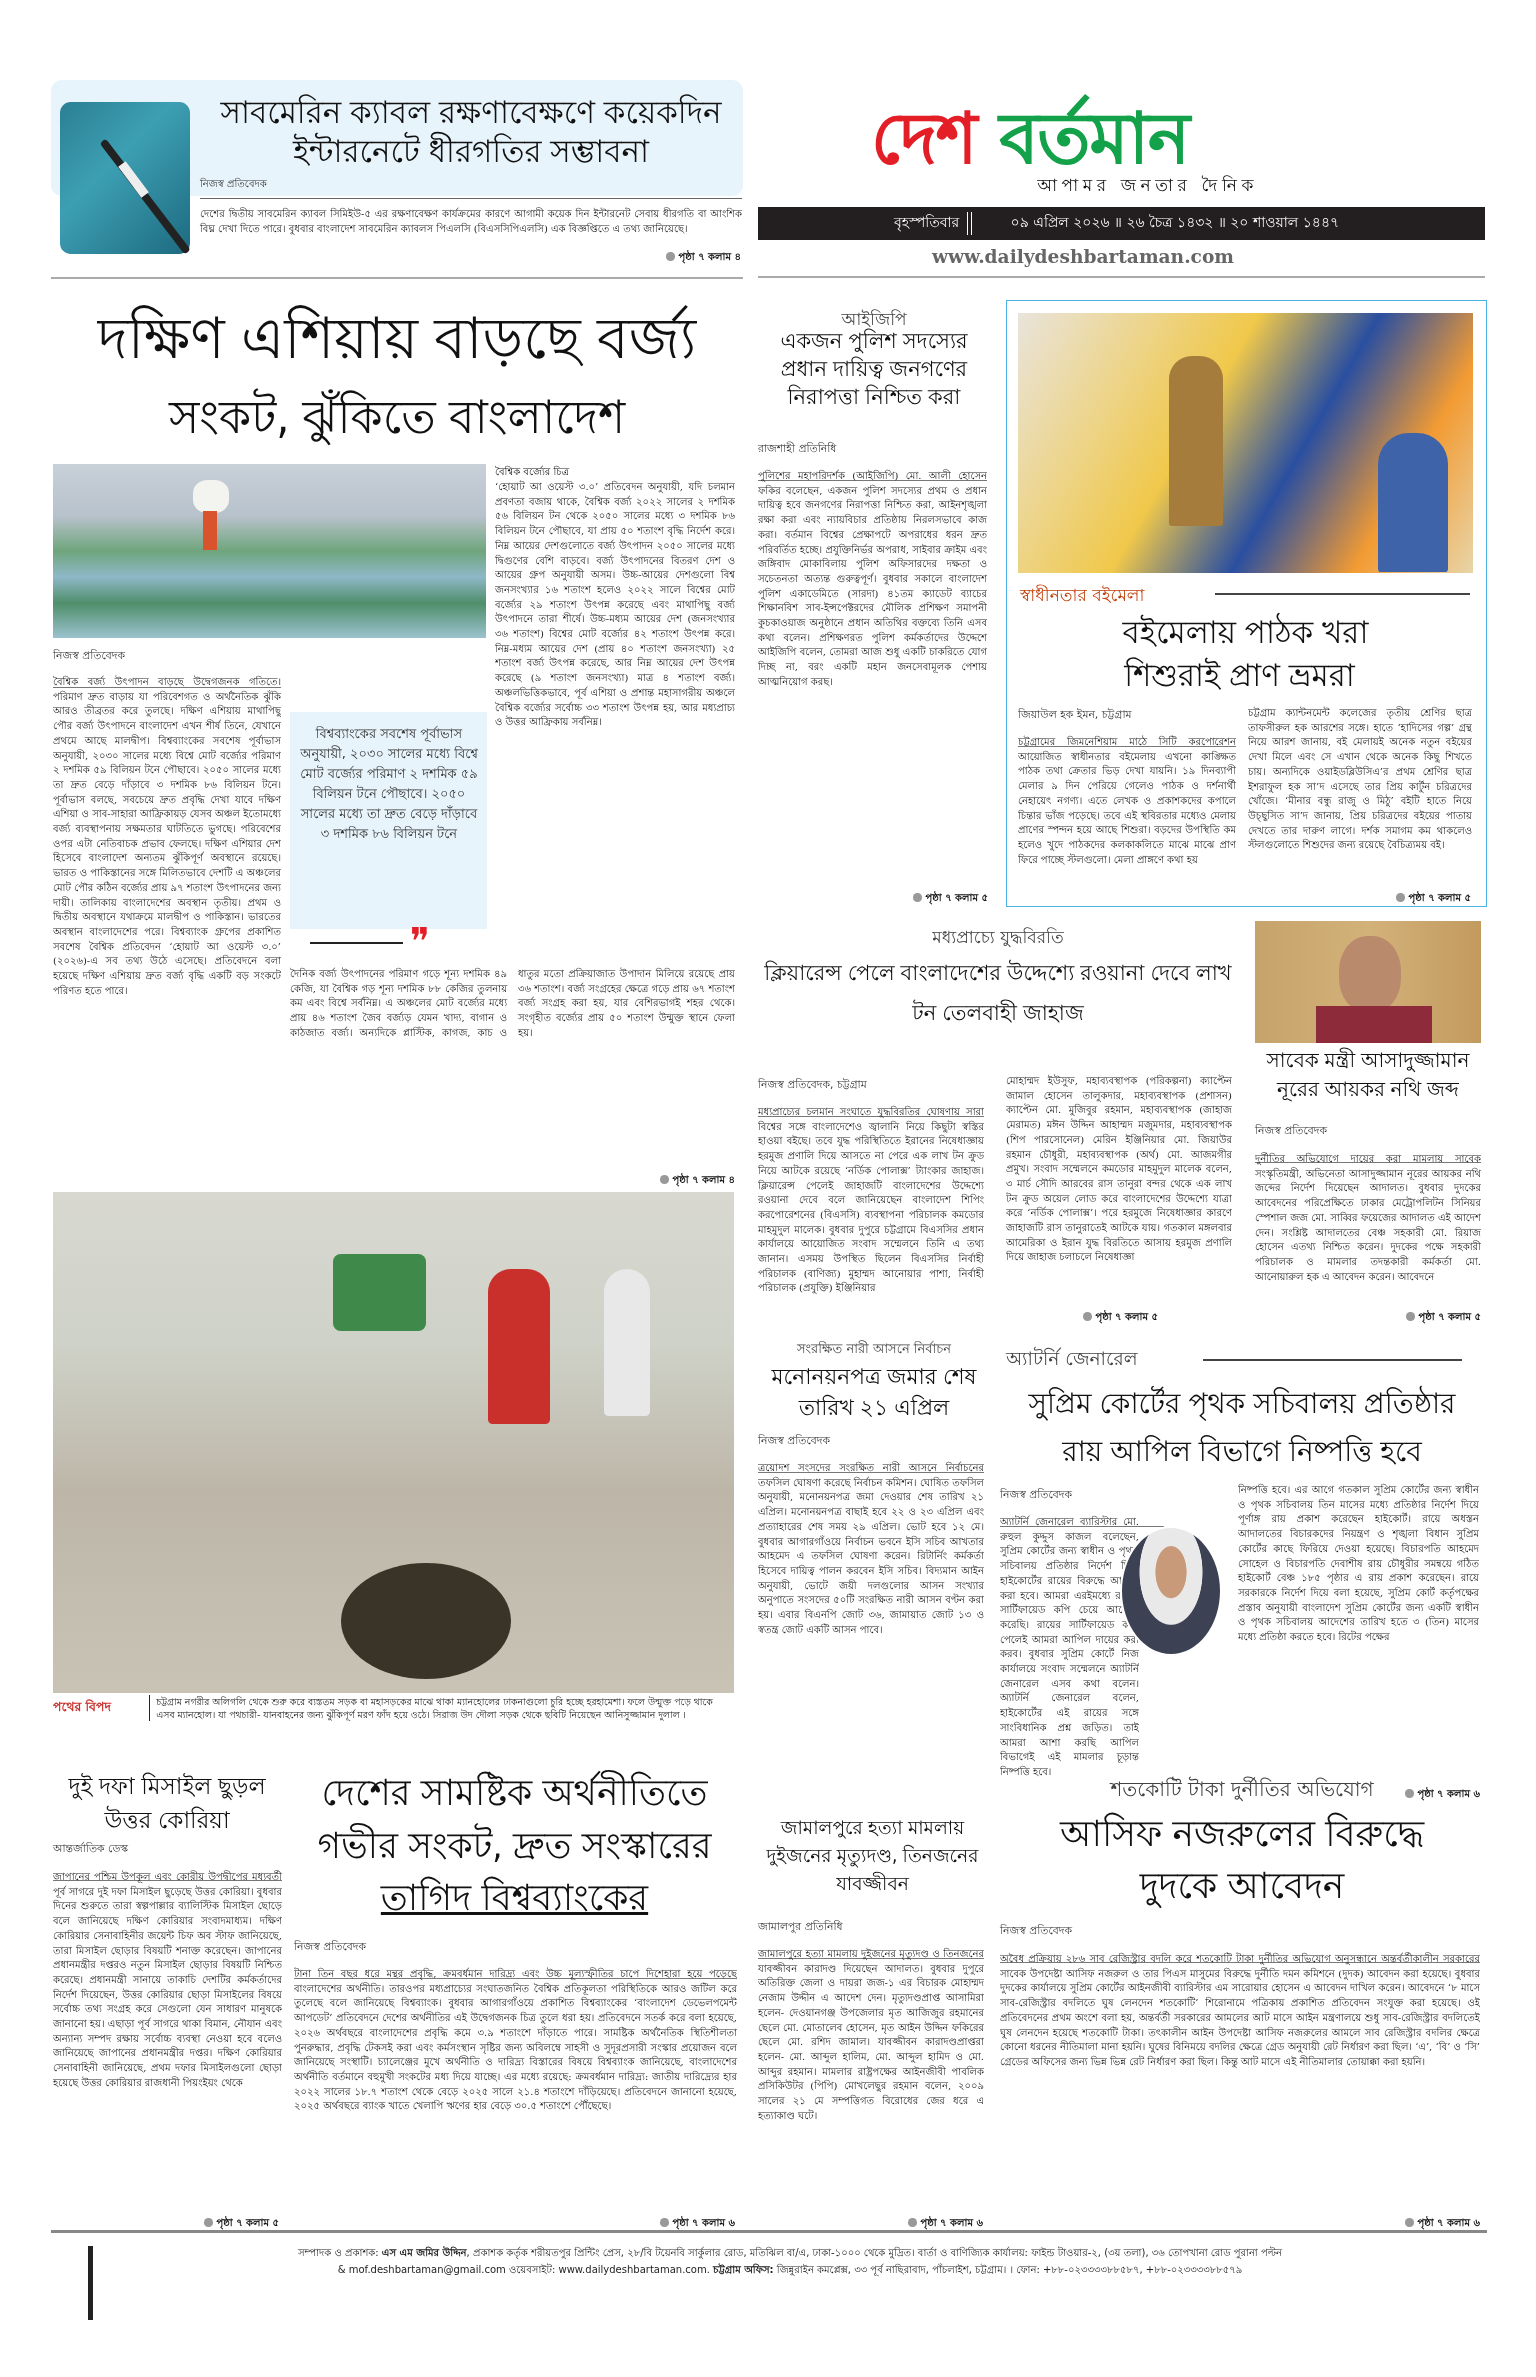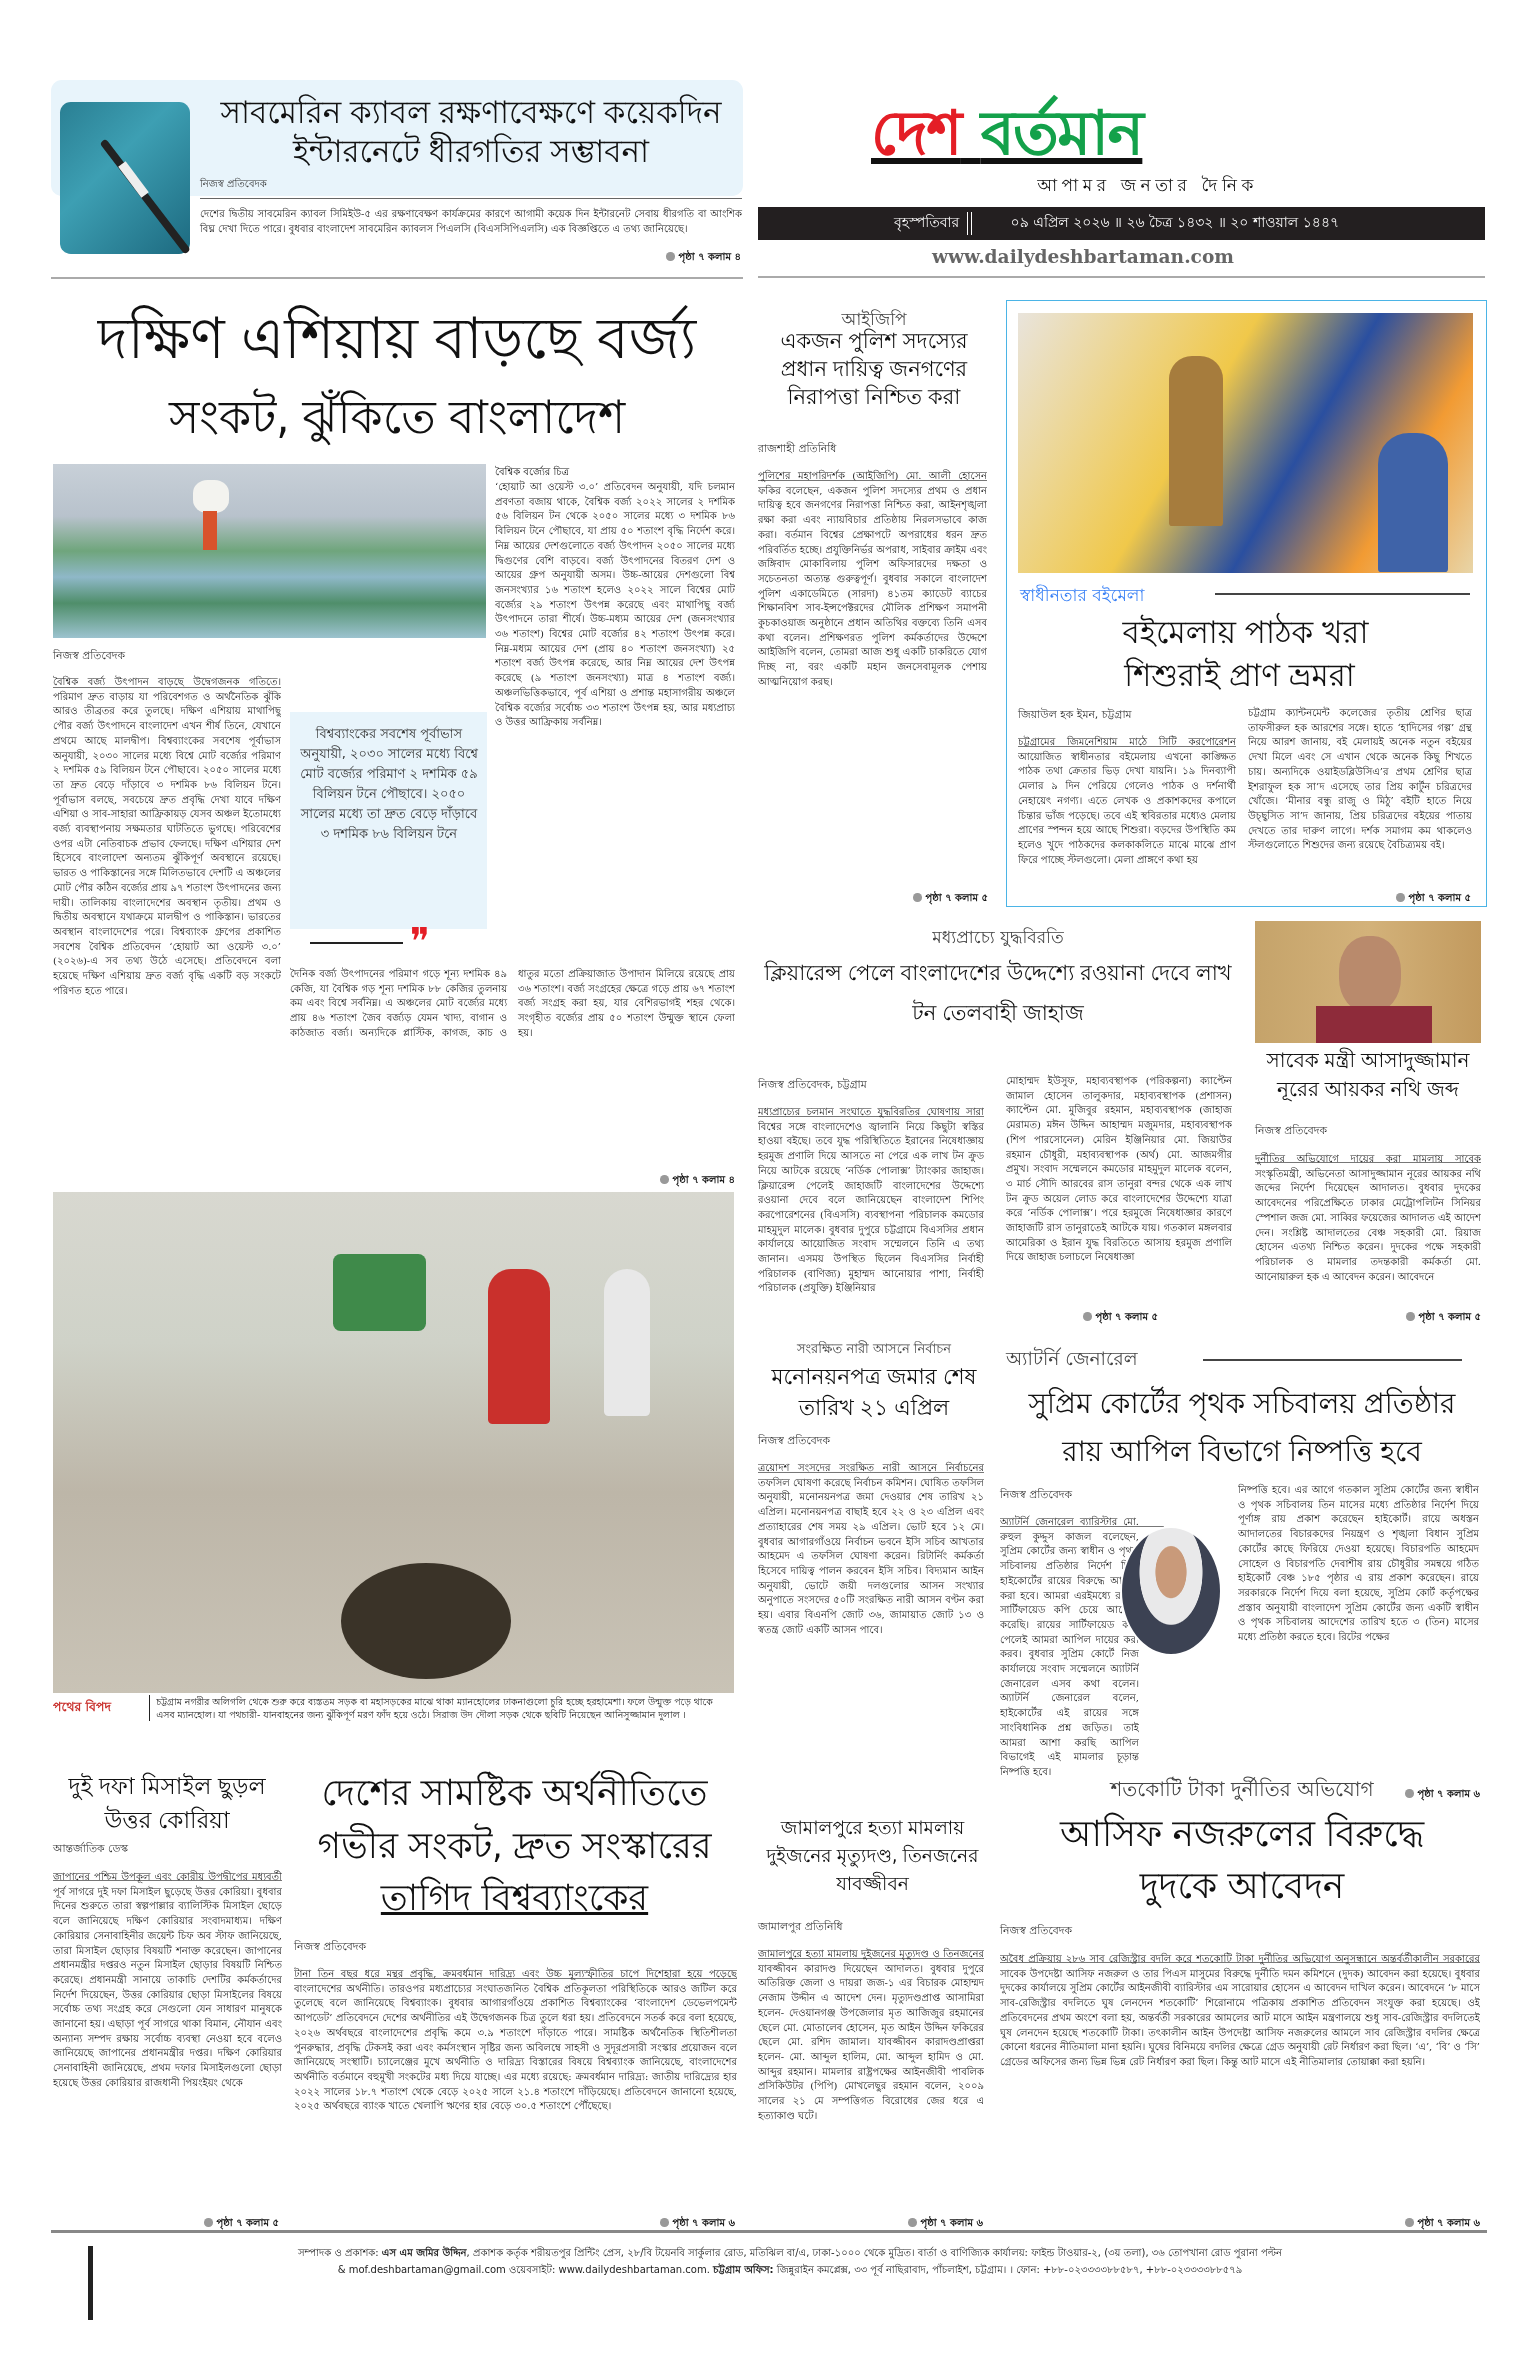--- a/index.html
+++ b/index.html
@@ -23,21 +23,21 @@
 <svg class="abs" style="left:60px;top:102px" width="130" height="152" viewBox="0 0 168 196">
     <line x1="58" y1="54" x2="162" y2="190" stroke="#222" stroke-width="10" stroke-linecap="round"></line>
     <line x1="80" y1="80" x2="110" y2="120" stroke="#eee" stroke-width="12"></line>
   </svg>
 <div class="abs hl" style="left:200px;top:93px;width:542px;font-size:31px;line-height:39px;">সাবমেরিন ক্যাবল রক্ষণাবেক্ষণে কয়েকদিন ইন্টারনেটে ধীরগতির সম্ভাবনা</div>
 <div class="abs" style="left:200px;top:176px;width:542px;font-size:10px;color:#333;border-bottom:0.8px solid #666;padding-bottom:4.6px;">নিজস্ব প্রতিবেদক</div>
 <div class="abs body-text" style="left:200px;top:207px;width:542px;">দেশের দ্বিতীয় সাবমেরিন ক্যাবল সিমিইউ-৫ এর রক্ষণাবেক্ষণ কার্যক্রমের কারণে আগামী কয়েক দিন ইন্টারনেট সেবায় ধীরগতি বা আংশিক বিঘ্ন দেখা দিতে পারে। বুধবার বাংলাদেশ সাবমেরিন ক্যাবলস পিএলসি (বিএসসিপিএলসি) এক বিজ্ঞপ্তিতে এ তথ্য জানিয়েছে।</div>
 <div class="abs jump" style="left:588px;top:249px;width:153px;"><span class="dot"></span><span>পৃষ্ঠা ৭ কলাম ৪</span></div>
 <div class="rule" style="left:51px;top:277px;width:692px;height:2.3px;background:#aaa;"></div>
 
-<div class="abs" style="left:871px;top:94px;width:573px;height:77px;font-family:'DejaVu Sans',sans-serif;font-weight:bold;font-size:61px;line-height:77px;letter-spacing:-1.5px;text-decoration:underline;">
+<div class="abs" style="left:871px;top:100px;width:573px;height:77px;font-family:'DejaVu Sans',sans-serif;font-weight:bold;font-size:71px;line-height:77px;letter-spacing:-1.5px;">
   <span style="color:#e41e26;">দেশ</span>
   <span style="color:#13a14a;">বর্তমান</span>
 </div>
 <div class="abs" style="left:948px;top:172px;width:310px;text-align:right;font-size:17px;letter-spacing:4.6px;color:#111;">আপামর জনতার দৈনিক</div>
 <div class="abs" style="left:758px;top:207px;width:727px;height:32.5px;background:#231f20;color:#fff;display:flex;align-items:center;font-size:14px;">
   <span style="width:209px;text-align:right;padding-right:7.7px;">বৃহস্পতিবার</span>
   <span style="border-left:1.5px solid #fff;border-right:1.5px solid #fff;height:23px;width:4.6px;margin-right:39px;"></span>
   <span>০৯ এপ্রিল ২০২৬ ॥ ২৬ চৈত্র ১৪৩২ ॥ ২০ শাওয়াল ১৪৪৭</span>
 </div>
 <div class="abs" style="left:851px;top:246px;width:464px;text-align:center;font-family:'DejaVu Serif',serif;font-size:18.6px;font-weight:bold;color:#666;">www.dailydeshbartaman.com</div>
@@ -74,21 +74,21 @@
 <div class="abs kicker" style="left:758px;top:306px;width:232px;font-size:17px;">আইজিপি</div>
 <div class="abs hl" style="left:758px;top:327px;width:232px;font-size:21px;line-height:28px;">একজন পুলিশ সদস্যের প্রধান দায়িত্ব জনগণের নিরাপত্তা নিশ্চিত করা</div>
 <div class="abs byline" style="left:758px;top:440px;width:229px;">রাজশাহী প্রতিনিধি</div>
 <div class="abs body-text" style="left:758px;top:469px;width:229px;height:418px;overflow:hidden;">পুলিশের মহাপরিদর্শক (আইজিপি) মো. আলী হোসেন ফকির বলেছেন, একজন পুলিশ সদস্যের প্রথম ও প্রধান দায়িত্ব হবে জনগণের নিরাপত্তা নিশ্চিত করা, আইনশৃঙ্খলা রক্ষা করা এবং ন্যায়বিচার প্রতিষ্ঠায় নিরলসভাবে কাজ করা। বর্তমান বিশ্বের প্রেক্ষাপটে অপরাধের ধরন দ্রুত পরিবর্তিত হচ্ছে। প্রযুক্তিনির্ভর অপরাধ, সাইবার ক্রাইম এবং জঙ্গিবাদ মোকাবিলায় পুলিশ অফিসারদের দক্ষতা ও সচেতনতা অত্যন্ত গুরুত্বপূর্ণ। বুধবার সকালে বাংলাদেশ পুলিশ একাডেমিতে (সারদা) ৪১তম ক্যাডেট ব্যাচের শিক্ষানবিশ সাব-ইন্সপেক্টরদের মৌলিক প্রশিক্ষণ সমাপনী কুচকাওয়াজ অনুষ্ঠানে প্রধান অতিথির বক্তব্যে তিনি এসব কথা বলেন। প্রশিক্ষণরত পুলিশ কর্মকর্তাদের উদ্দেশে আইজিপি বলেন, তোমরা আজ শুধু একটি চাকরিতে যোগ দিচ্ছ না, বরং একটি মহান জনসেবামূলক পেশায় আত্মনিয়োগ করছ।</div>
 <div class="abs jump" style="left:836px;top:890px;width:152px;"><span class="dot"></span><span>পৃষ্ঠা ৭ কলাম ৫</span></div>
 
 <div class="abs" style="left:1006px;top:300px;width:481px;height:607px;border:1.5px solid #4bb4e6;"></div>
 <div class="img" style="left:1018px;top:313px;width:455px;height:260px;background:linear-gradient(120deg,#e9e4dc 0%,#f0c84a 40%,#2a4fa0 60%,#f29b33 80%,#e8d5a8 100%);"></div>
 <div class="abs" style="left:1169px;top:356px;width:54px;height:170px;background:#a67c3d;border-radius:23px 23px 3.1px 3.1px;"></div>
 <div class="abs" style="left:1378px;top:433px;width:70px;height:139px;background:#3f63a8;border-radius:31px 31px 3.1px 3.1px;"></div>
-<div class="abs" style="left:1020px;top:582px;width:186px;font-size:17px;color:#3b82f6;">স্বাধীনতার বইমেলা</div>
+<div class="abs" style="left:1020px;top:582px;width:186px;font-size:17px;color:#c2410c;">স্বাধীনতার বইমেলা</div>
 <div class="rule" style="left:1215px;top:593px;width:255px;height:1.5px;background:#444;"></div>
 <div class="abs hl" style="left:1018px;top:611px;width:455px;font-size:31px;line-height:42px;">বইমেলায় পাঠক খরা</div>
 <div class="abs hl" style="left:1012px;top:654px;width:455px;font-size:31px;line-height:42px;">শিশুরাই প্রাণ ভ্রমরা</div>
 <div class="abs byline" style="left:1018px;top:706px;width:218px;">জিয়াউল হক ইমন, চট্টগ্রাম</div>
 <div class="abs body-text" style="left:1018px;top:735px;width:218px;height:163px;overflow:hidden;">চট্টগ্রামের জিমনেশিয়াম মাঠে সিটি করপোরেশন আয়োজিত স্বাধীনতার বইমেলায় এখনো কাঙ্ক্ষিত পাঠক তথা ক্রেতার ভিড় দেখা যায়নি। ১৯ দিনব্যাপী মেলার ৯ দিন পেরিয়ে গেলেও পাঠক ও দর্শনার্থী নেহায়েৎ নগণ্য। এতে লেখক ও প্রকাশকদের কপালে চিন্তার ভাঁজ পড়েছে। তবে এই স্থবিরতার মধ্যেও মেলায় প্রাণের স্পন্দন হয়ে আছে শিশুরা। বড়দের উপস্থিতি কম হলেও খুদে পাঠকদের কলকাকলিতে মাঝে মাঝে প্রাণ ফিরে পাচ্ছে স্টলগুলো। মেলা প্রাঙ্গণে কথা হয়</div>
 <div class="abs body-text" style="left:1248px;top:706px;width:224px;height:182px;overflow:hidden;">চট্টগ্রাম ক্যান্টনমেন্ট কলেজের তৃতীয় শ্রেণির ছাত্র তাফসীরুল হক আরশের সঙ্গে। হাতে ‘হাদিসের গল্প’ গ্রন্থ নিয়ে আরশ জানায়, বই মেলায়ই অনেক নতুন বইয়ের দেখা মিলে এবং সে এখান থেকে অনেক কিছু শিখতে চায়। অন্যদিকে ওয়াইডব্লিউসিএ’র প্রথম শ্রেণির ছাত্র ইশরাফুল হক সা’দ এসেছে তার প্রিয় কার্টুন চরিত্রদের খোঁজে। ‘মীনার বন্ধু রাজু ও মিঠু’ বইটি হাতে নিয়ে উচ্ছ্বসিত সা’দ জানায়, প্রিয় চরিত্রদের বইয়ের পাতায় দেখতে তার দারুণ লাগে। দর্শক সমাগম কম থাকলেও স্টলগুলোতে শিশুদের জন্য রয়েছে বৈচিত্র্যময় বই।</div>
 <div class="abs jump" style="left:1316px;top:890px;width:155px;"><span class="dot"></span><span>পৃষ্ঠা ৭ কলাম ৫</span></div>
 
 <div class="abs kicker" style="left:758px;top:924px;width:480px;font-size:17px;">মধ্যপ্রাচ্যে যুদ্ধবিরতি</div>
 <div class="abs hl" style="left:762px;top:953px;width:472px;font-size:21px;line-height:40px;">ক্লিয়ারেন্স পেলে বাংলাদেশের উদ্দেশ্যে রওয়ানা দেবে লাখ টন তেলবাহী জাহাজ</div>

